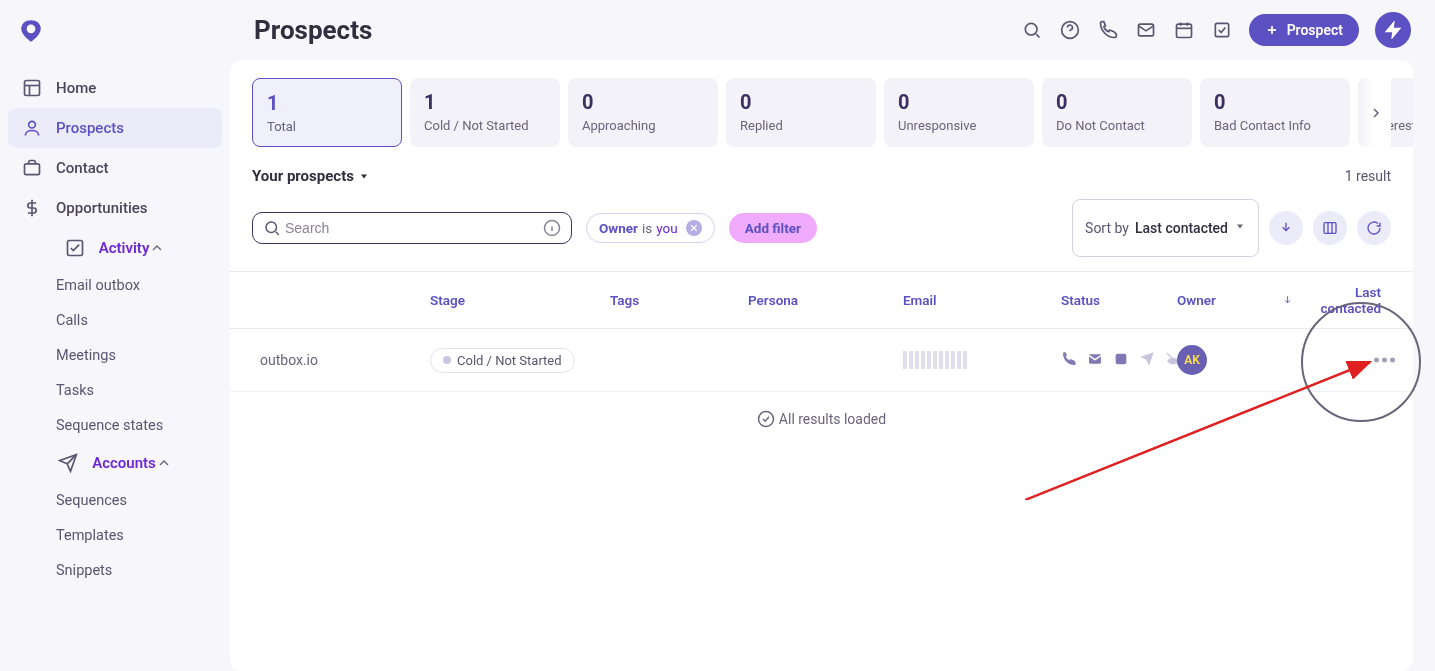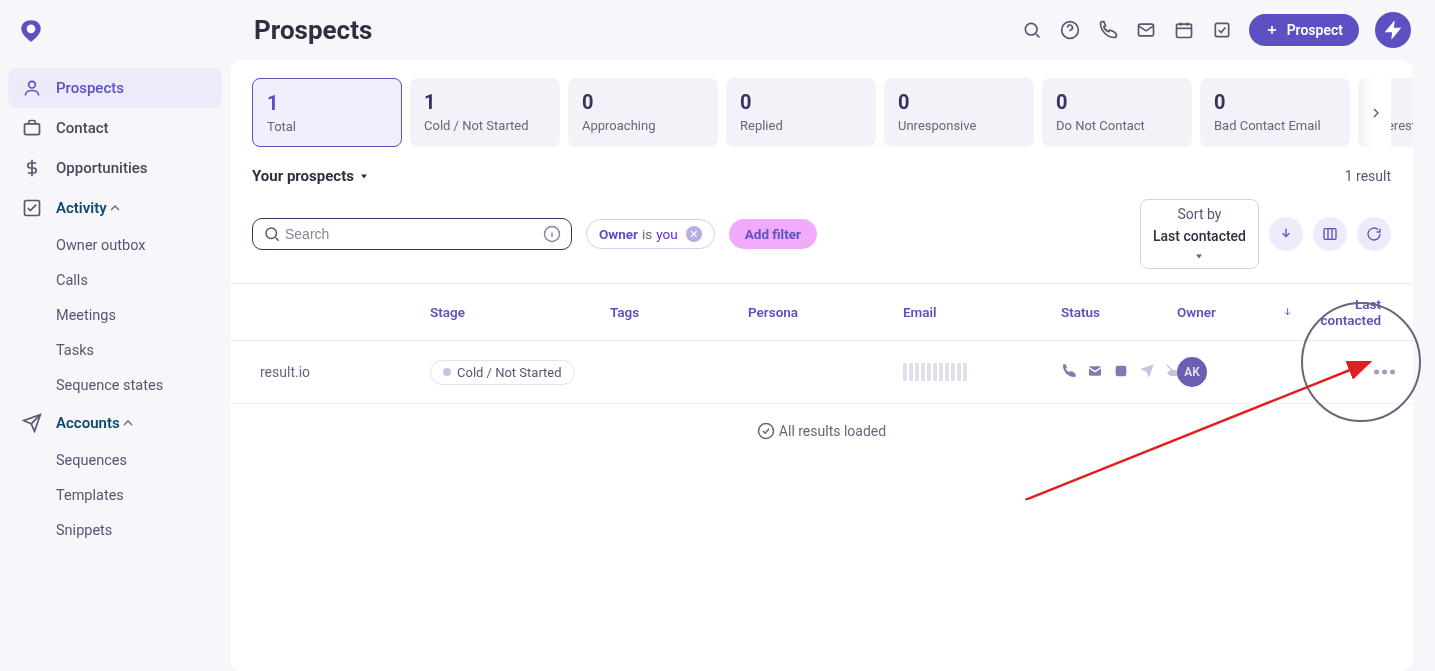--- a/index.html
+++ b/index.html
@@ -36,24 +36,24 @@
   }
   .nav-item.active {
     background: #ecebfa;
     color: #5c51c3;
   }
   .nav-item.active .nav-icon { color: #5c51c3; }
   .nav-icon { width: 20px; height: 20px; color: #5a5570; display:flex; align-items:center; justify-content:center; }
   .nav-section {
     display: flex;
     align-items: center;
-    justify-content: flex-start;
+    justify-content: center;
     padding: 10px 14px;
     font-weight: 600;
-    color: #0c4a6e;
+    color: #6d28d9;
     font-size: 15px;
     cursor: pointer;
   }
   .nav-section .left { display:flex; align-items:center; gap:14px; }
   .chev { width:16px; height:16px; color:#6a647c; }
   .sub-item {
     padding: 9px 14px 9px 48px;
     color: #5a5570;
     font-size: 14.5px;
     cursor: pointer;
@@ -161,24 +161,24 @@
     color:#5c51c3; cursor:pointer;
   }
   .chip .close { background:#b5aee5; color:#fff; border-radius:50%; width:16px; height:16px; display:flex; align-items:center; justify-content:center; margin-left:4px; font-size:11px;}
   .add-filter {
     background:#f0abfc; color:#5c51c3;
     border-radius:16px; padding:7px 16px;
     font-weight:700; font-size:13.5px; cursor:pointer;
   }
   .fb-right { display:flex; align-items:center; gap:10px; }
   .sort-box {
-    display:flex; align-items:center; gap:6px;
+    display:flex; align-items:flex-start; gap:6px;
     border:1px solid #d6d2e2; border-radius:8px;
-    padding:6px 12px; font-size:14px;
-    color:#5a5570; cursor:pointer;flex-direction:column;
+    padding:20px 12px; font-size:14px;
+    color:#5a5570; cursor:pointer;
   }
   .sort-box .val { color:#312e3f; font-weight:500; }
   .round-btn {
     width:34px; height:34px; border-radius:50%;
     background:#ecebfa; color:#5c51c3;
     display:flex; align-items:center; justify-content:center;
     cursor:pointer;
   }
   
   .table-head {
@@ -213,21 +213,21 @@
   }
   .tag-dot { width:8px; height:8px; border-radius:50%; background:#c9c4e2; }
   .barcode {
     display:flex; gap:2px;
   }
   .barcode span { width:4px; height:18px; background:#e2dfed; }
   .status-icons { display:flex; gap:10px; color:#8179b3; }
   .status-icons .off { color:#c9c4dd; }
   .owner-avatar {
     width:30px; height:30px; border-radius:50%;
-    background:#6a5fb0; color:#e5e5e5;
+    background:#6a5fb0; color:#fde047;
     display:flex; align-items:center; justify-content:center;
     font-size:12px; font-weight:600;
   }
   .row-menu {
     position:absolute; right:18px; top:50%; transform:translateY(-50%);
     color:#8a8498; cursor:pointer; display:flex; gap:3px;
   }
   .row-menu span { width:5px; height:5px; border-radius:50%; background:#a39dba; }
   .all-loaded {
     display:flex; align-items:center; justify-content:center;
@@ -256,20 +256,30 @@
 <div class="app">
 
   <aside class="sidebar">
     <div class="logo">
       <svg width="26" height="26" viewBox="0 0 24 24" fill="none">
         <path d="M12 2 C17 2 21 5 21 10 C21 16 12 22 12 22 C12 22 3 16 3 10 C3 5 7 2 12 2 Z" fill="#5c51c3"></path>
         <circle cx="12" cy="10" r="4" fill="#fff"></circle>
       </svg>
     </div>
 
+    <div class="nav-item">
+      <span class="nav-icon">
+        <svg width="20" height="20" viewBox="0 0 24 24" fill="none" stroke="currentColor" stroke-width="2">
+            <rect x="3" y="3" width="18" height="18" rx="2"></rect>
+            <line x1="3" y1="9" x2="21" y2="9"></line>
+            <line x1="9" y1="9" x2="9" y2="21"></line>
+          </svg>
+      </span>
+      <span>Home</span>
+    </div>
 
     <div class="nav-item active">
       <span class="nav-icon">
         <svg width="20" height="20" viewBox="0 0 24 24" fill="none" stroke="currentColor" stroke-width="2">
             <circle cx="12" cy="8" r="4"></circle>
             <path d="M4 21c0-4 4-6 8-6s8 2 8 6"></path>
           </svg>
       </span>
       <span>Prospects</span>
     </div>
@@ -303,21 +313,21 @@
             </svg>
         </span>
         <span>Activity</span>
       </div>
       <span class="chev">
         <svg width="16" height="16" viewBox="0 0 24 24" fill="none" stroke="currentColor" stroke-width="2">
             <polyline points="18 15 12 9 6 15"></polyline>
           </svg>
       </span>
     </div>
-    <div class="sub-item">Owner outbox</div>
+    <div class="sub-item">Email outbox</div>
     <div class="sub-item">Calls</div>
     <div class="sub-item">Meetings</div>
     <div class="sub-item">Tasks</div>
     <div class="sub-item">Sequence states</div>
 
     <div class="nav-section">
       <div class="left">
         <span class="nav-icon">
           <svg width="20" height="20" viewBox="0 0 24 24" fill="none" stroke="currentColor" stroke-width="2">
               <line x1="22" y1="2" x2="11" y2="13"></line>
@@ -416,21 +426,21 @@
         <div class="stat">
           <div class="stat-num">0</div>
           <div class="stat-label">Unresponsive</div>
         </div>
         <div class="stat">
           <div class="stat-num">0</div>
           <div class="stat-label">Do Not Contact</div>
         </div>
         <div class="stat">
           <div class="stat-num">0</div>
-          <div class="stat-label">Bad Contact Email</div>
+          <div class="stat-label">Bad Contact Info</div>
         </div>
         <div class="stat">
           <div class="stat-num">0</div>
           <div class="stat-label">Interested</div>
         </div>
         <div class="stats-next">
           <svg width="16" height="16" viewBox="0 0 24 24" fill="none" stroke="#5a5570" stroke-width="2">
               <polyline points="9 18 15 12 9 6"></polyline>
             </svg>
         </div>
@@ -509,21 +519,21 @@
         <div class="th col-last">
           <svg width="12" height="12" viewBox="0 0 24 24" fill="none" stroke="currentColor" stroke-width="2" class="sort-ind">
               <line x1="12" y1="4" x2="12" y2="18"></line>
               <polyline points="7 13 12 18 17 13"></polyline>
             </svg>
           <span style="text-align:right">Last contacted</span>
         </div>
       </div>
 
       <div class="table-row">
-        <div class="td col-name" style="color:#6a647c">result.io</div>
+        <div class="td col-name" style="color:#6a647c">outbox.io</div>
         <div class="td col-stage">
           <span class="tag-pill">
             <span class="tag-dot"></span>
             <span>Cold / Not Started</span>
           </span>
         </div>
         <div class="td col-tags"></div>
         <div class="td col-persona"></div>
         <div class="td col-email">
           <div class="barcode">

